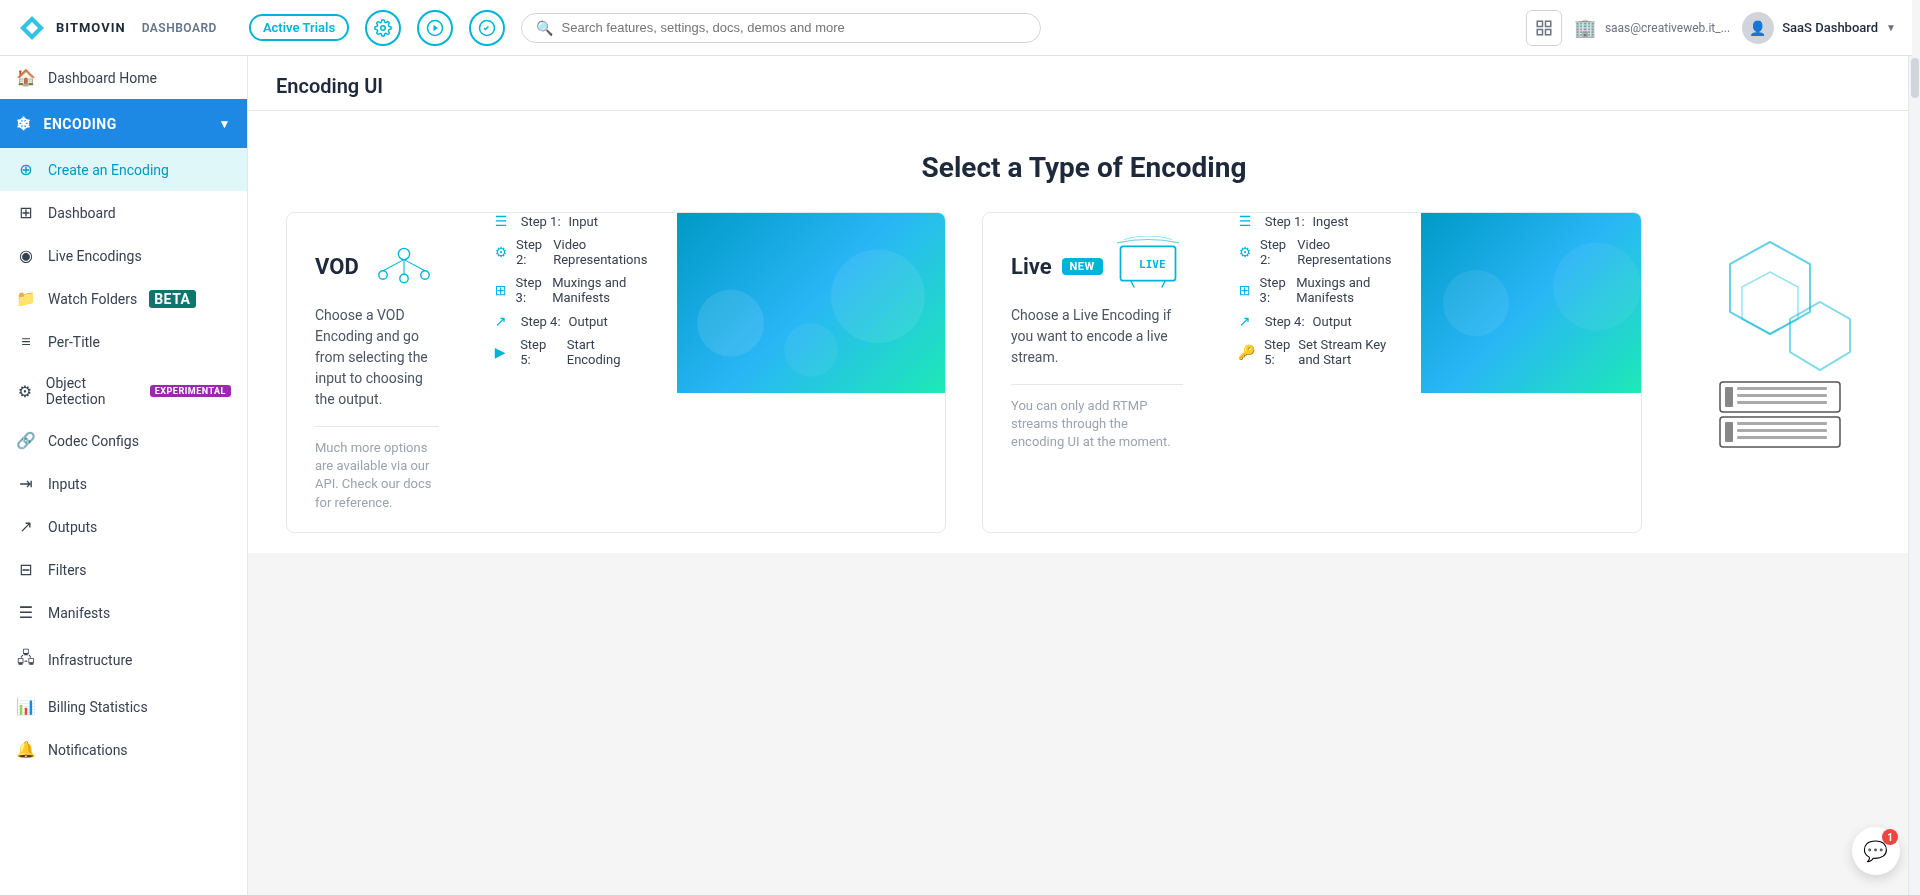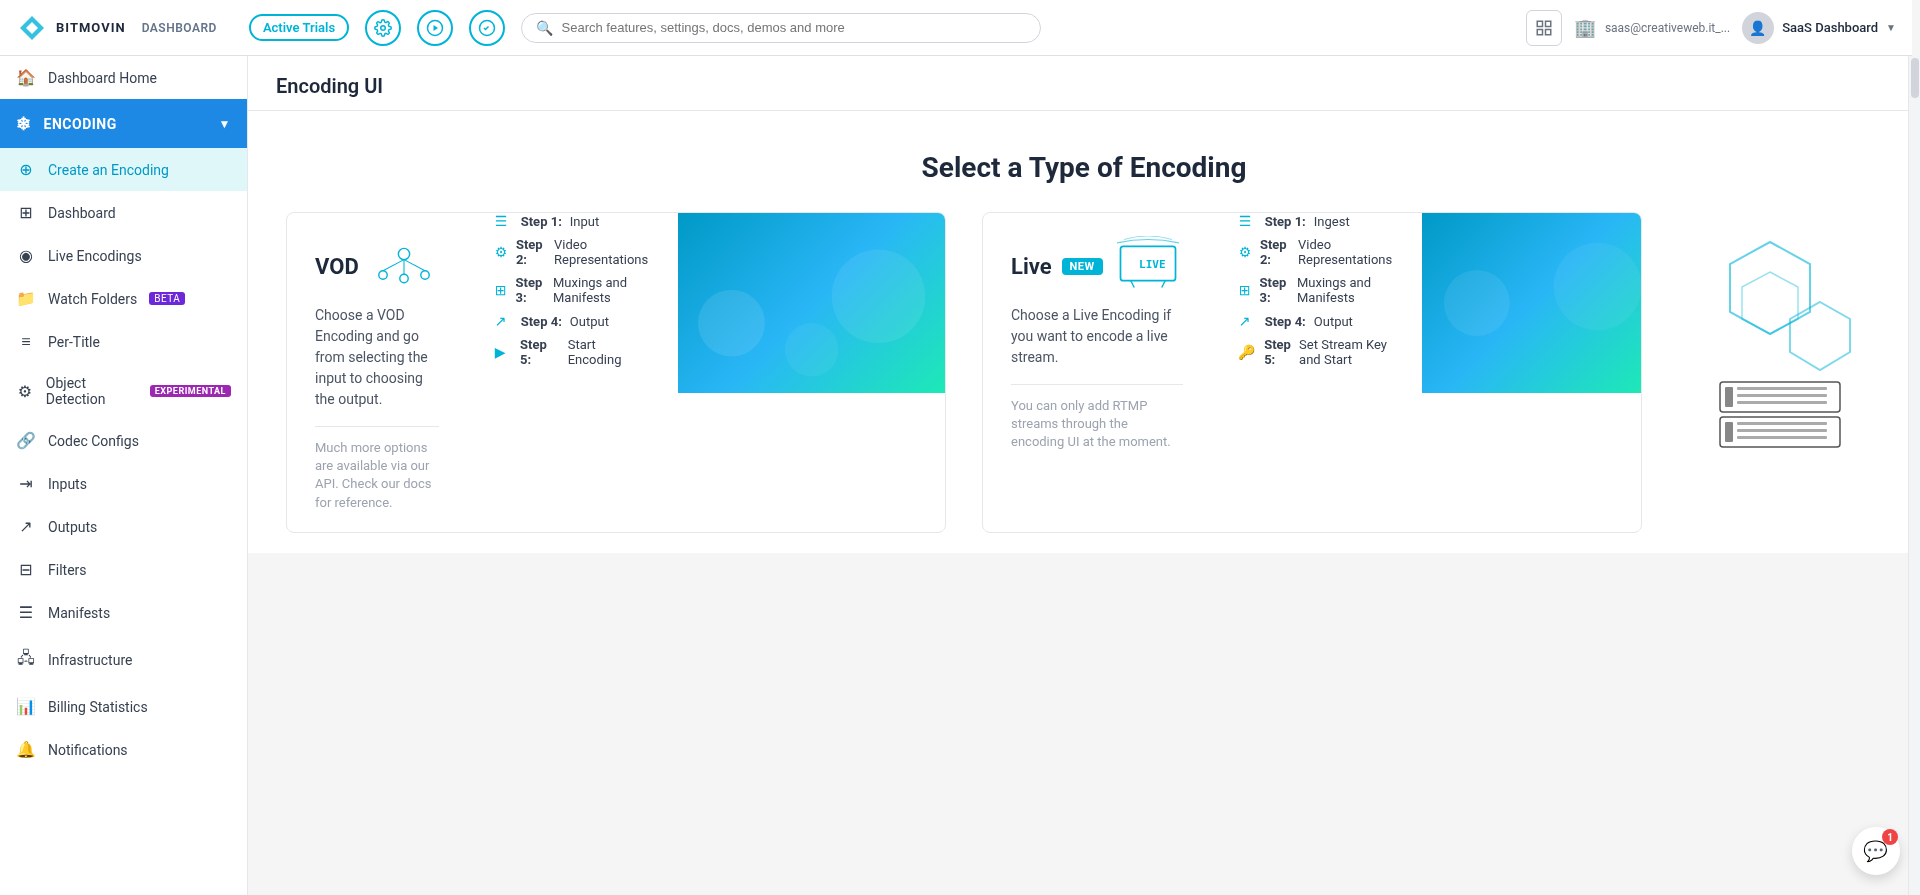--- a/index.html
+++ b/index.html
@@ -66,22 +66,22 @@
     .sidebar-item.active { background: #e0f7fa; color: #0099c6; }
     .sidebar-item-icon { font-size: 16px; width: 20px; text-align: center; color: inherit; }
     .sidebar-section {
       display: flex; align-items: center; gap: 12px; padding: 14px 16px;
       cursor: pointer; background: #1e88e5; color: #fff; font-weight: 700;
       font-size: 14px; letter-spacing: 0.5px;
     }
     .sidebar-section-icon { font-size: 18px; }
     .sidebar-chevron { margin-left: auto; font-size: 12px; }
     .beta-badge {
-      font-size: 10px; background: #6d28d9; color: #fff; padding: 1px 5px;
-      border-radius: 3px; font-weight: 400; letter-spacing: 0.5px;
+      font-size: 14px; background: #0f766e; color: #fff; padding: 1px 5px;
+      border-radius: 3px; font-weight: 700; letter-spacing: 0.5px;
     }
     .experimental-badge {
       font-size: 9px; background: #9c27b0; color: #fff; padding: 1px 5px;
       border-radius: 3px; font-weight: 700; letter-spacing: 0.5px;
     }
 
     
     .main-content {
       flex: 1; overflow-y: auto; position: relative;
     }
@@ -112,21 +112,21 @@
     .new-badge {
       background: #00b4d8; color: #fff; font-size: 11px; font-weight: 700;
       padding: 2px 8px; border-radius: 4px; letter-spacing: 0.5px;
     }
     .card-desc { font-size: 14px; color: #4b5563; line-height: 1.5; margin-bottom: 16px; }
     .card-divider { border: none; border-top: 1px solid #e5e7eb; margin: 12px 0; }
     .card-note { font-size: 13px; color: #9ca3af; margin-bottom: 20px; line-height: 1.4; }
     .card-steps { display: flex; flex-direction: column; gap: 8px; padding: 0 28px 20px; }
     .step-row { display: flex; align-items: center; gap: 8px; font-size: 13px; color: #374151; }
     .step-icon { font-size: 14px; color: #00b4d8; width: 18px; }
-    .step-label { font-weight: 700; color: #374151; }
+    .step-label { font-weight: 400; color: #374151; }
     .step-value { color: #374151; }
 
     
     .card-gradient-bottom {
       height: 180px; position: relative; overflow: hidden;
       background: linear-gradient(135deg, #0099c6 0%, #29b6f6 50%, #1de9b6 100%);
     }
 
     
     .right-deco {

